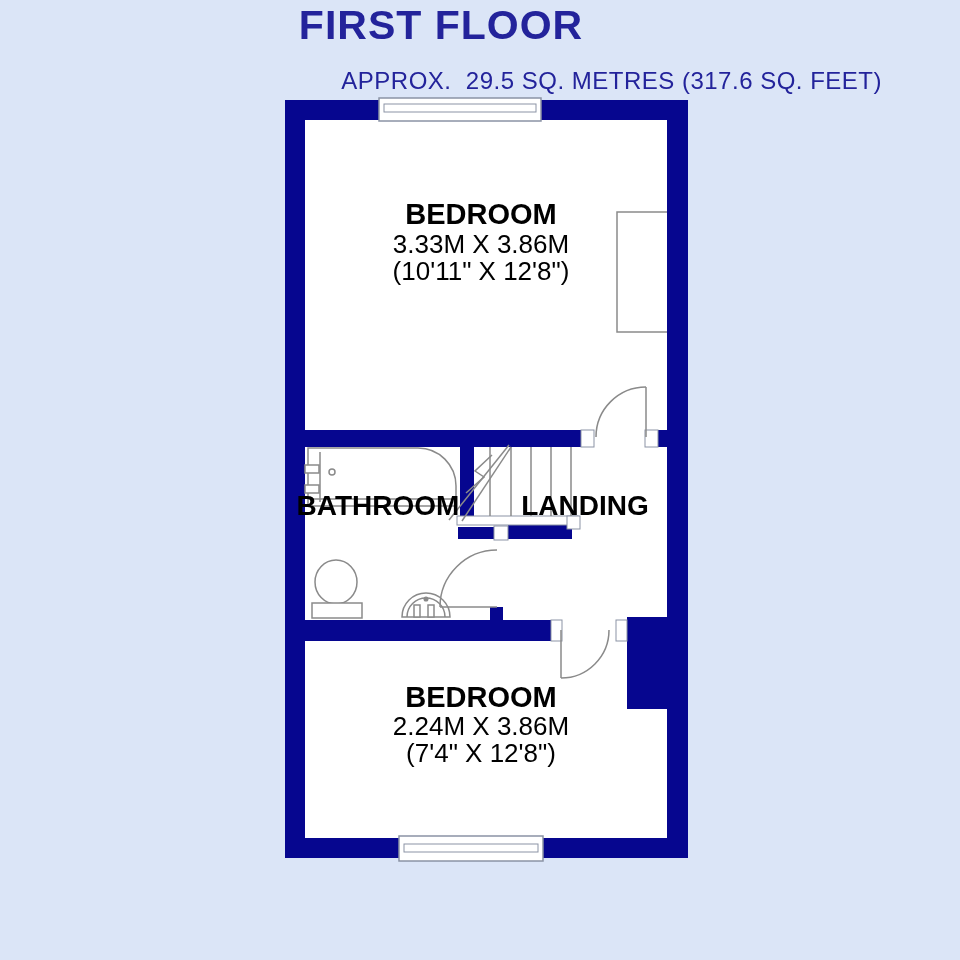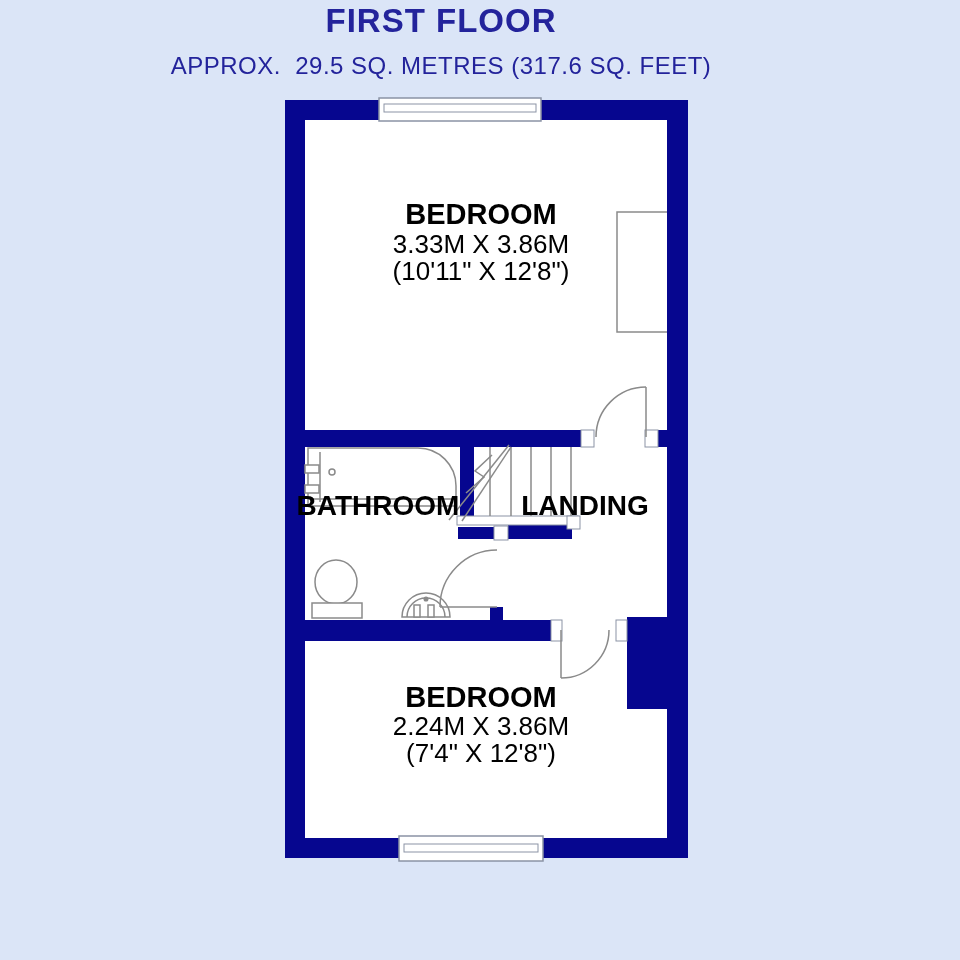--- a/index.html
+++ b/index.html
@@ -1,20 +1,20 @@
 <!DOCTYPE html>
 <html><head>
 <meta charset="utf-8">
 <style>
   html,body{margin:0;padding:0;}
   .canvas{position:relative;width:960px;height:960px;background:#dbe5f7;overflow:hidden;
           font-family:"Liberation Sans", sans-serif;}
   .header{position:absolute;left:0;top:0;width:882px;text-align:center;color:#23239b;}
-  .title{margin-top:2px;font-size:33px;font-weight:bold;letter-spacing:1px;}
-  .subtitle{margin-top:12px;font-size:24px;white-space:pre;letter-spacing:0.5px;}
+  .title{margin-top:2px;font-size:41px;font-weight:bold;letter-spacing:1px;}
+  .subtitle{margin-top:18px;font-size:24px;white-space:pre;letter-spacing:0.5px;text-align:right;}
   svg{position:absolute;left:0;top:0;}
   text{font-family:"Liberation Sans", sans-serif;}
   .room-name{font-size:29px;font-weight:bold;}
   .room-dim{font-size:26px;}
   .zone-name{font-size:28px;font-weight:bold;}
 </style>
 </head>
 <body>
 
 <div class="canvas">

